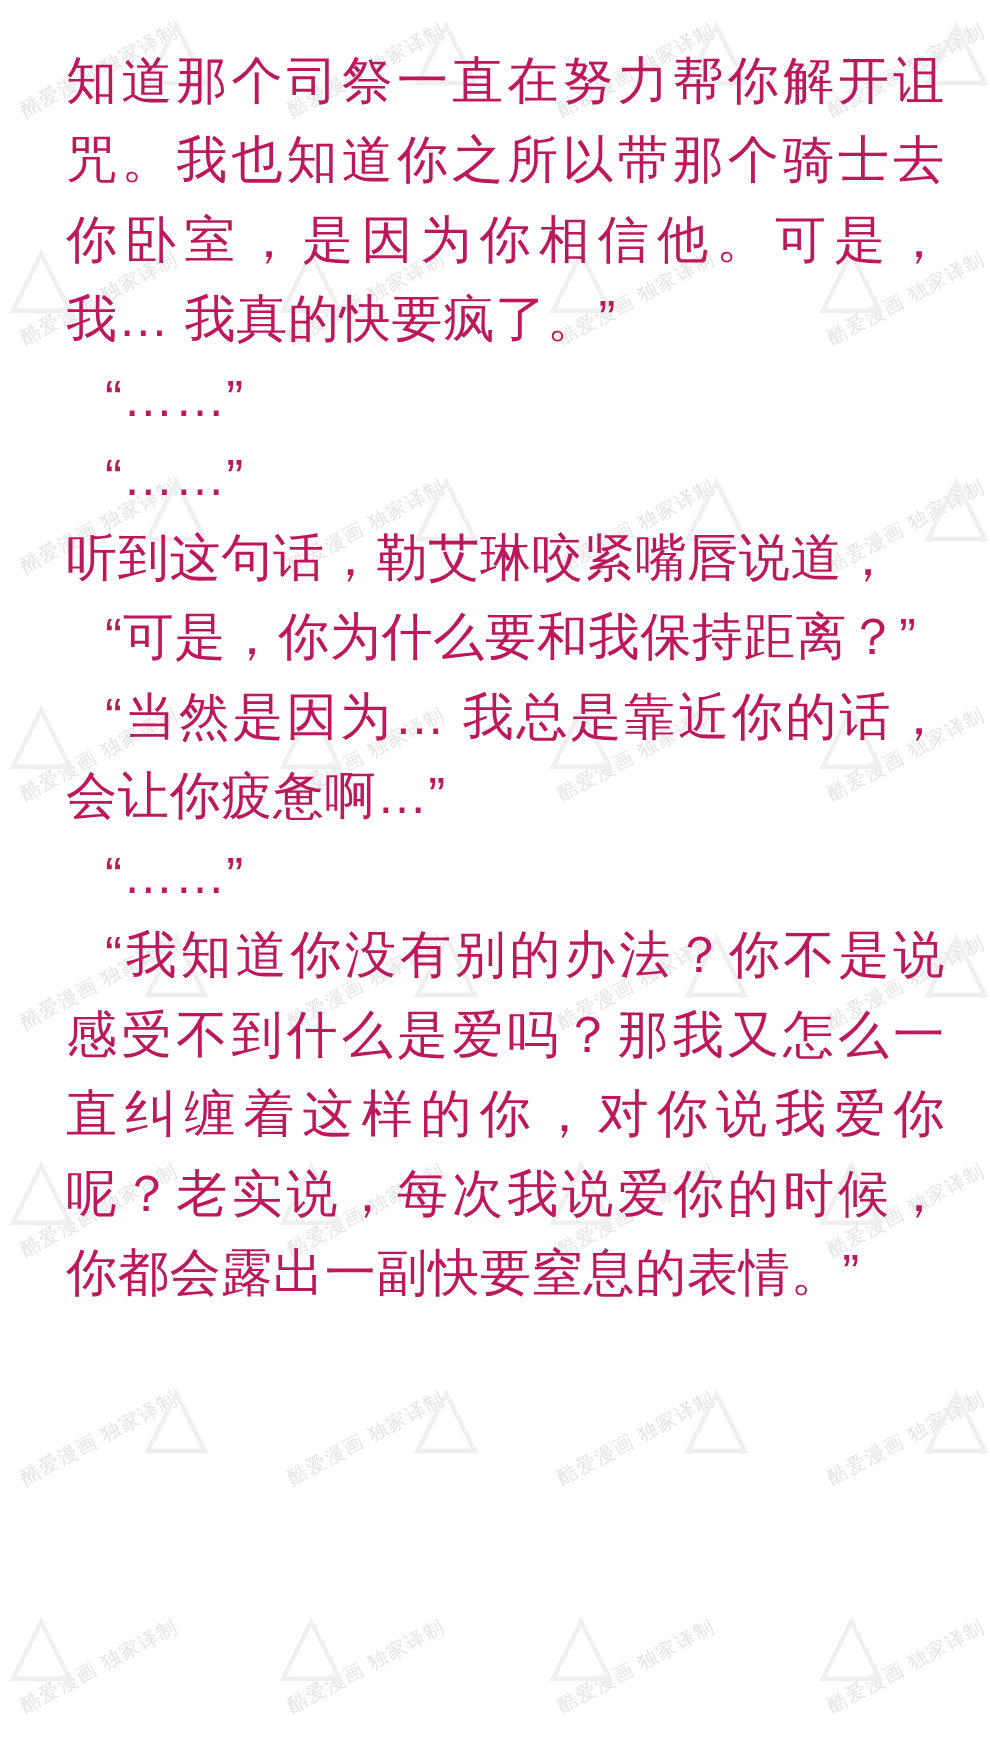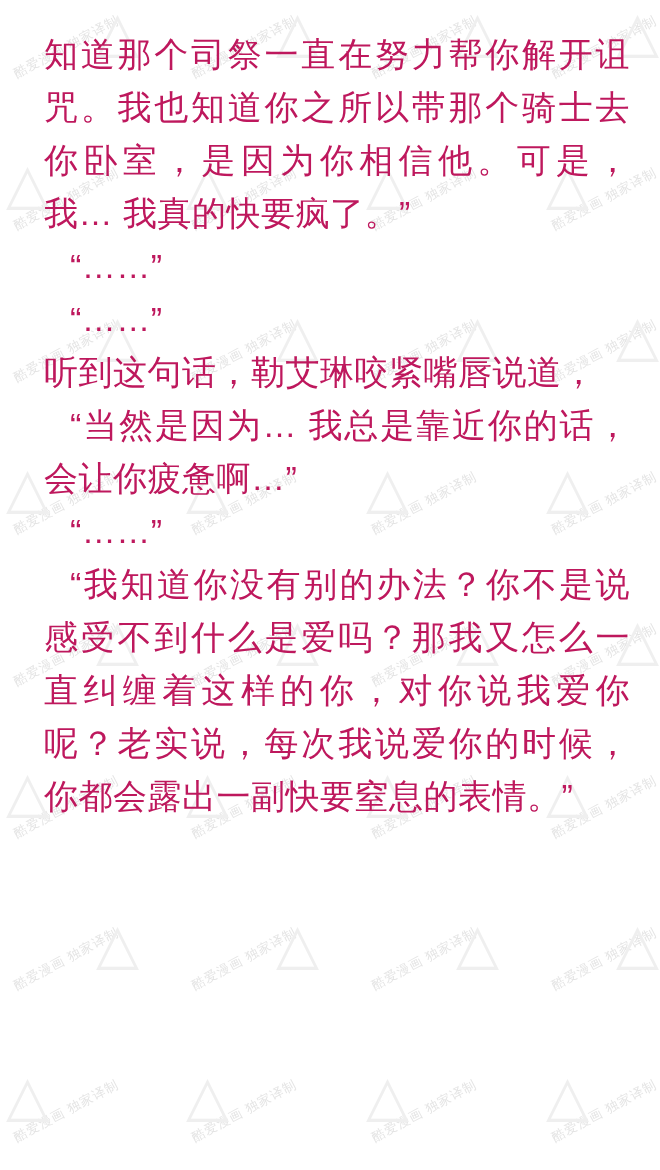--- a/index.html
+++ b/index.html
@@ -138,18 +138,19 @@
       <div class="wm-tri-outline" style="left: 186px; top: 1068px;">△</div>
       <div class="wm-tri-outline" style="left: 366px; top: 1068px;">△</div>
       <div class="wm-tri-outline" style="left: 546px; top: 1068px;">△</div>
     </div>
 
   <div class="content" id="text-body">
       <p class="">知道那个司祭一直在努力帮你解开诅咒。我也知道你之所以带那个骑士去你卧室，是因为你相信他。可是，我… 我真的快要疯了。”</p>
       <p class="indent">“……”</p>
       <p class="indent">“……”</p>
       <p class="">听到这句话，勒艾琳咬紧嘴唇说道，</p>
+      <p class="indent">“可是，你为什么要和我保持距离？”</p>
       <p class="indent">“当然是因为… 我总是靠近你的话，会让你疲惫啊…”</p>
       <p class="indent">“……”</p>
       <p class="indent">“我知道你没有别的办法？你不是说感受不到什么是爱吗？那我又怎么一直纠缠着这样的你，对你说我爱你呢？老实说，每次我说爱你的时候，你都会露出一副快要窒息的表情。”</p>
     </div>
 
 </div>
 
 </body></html>

